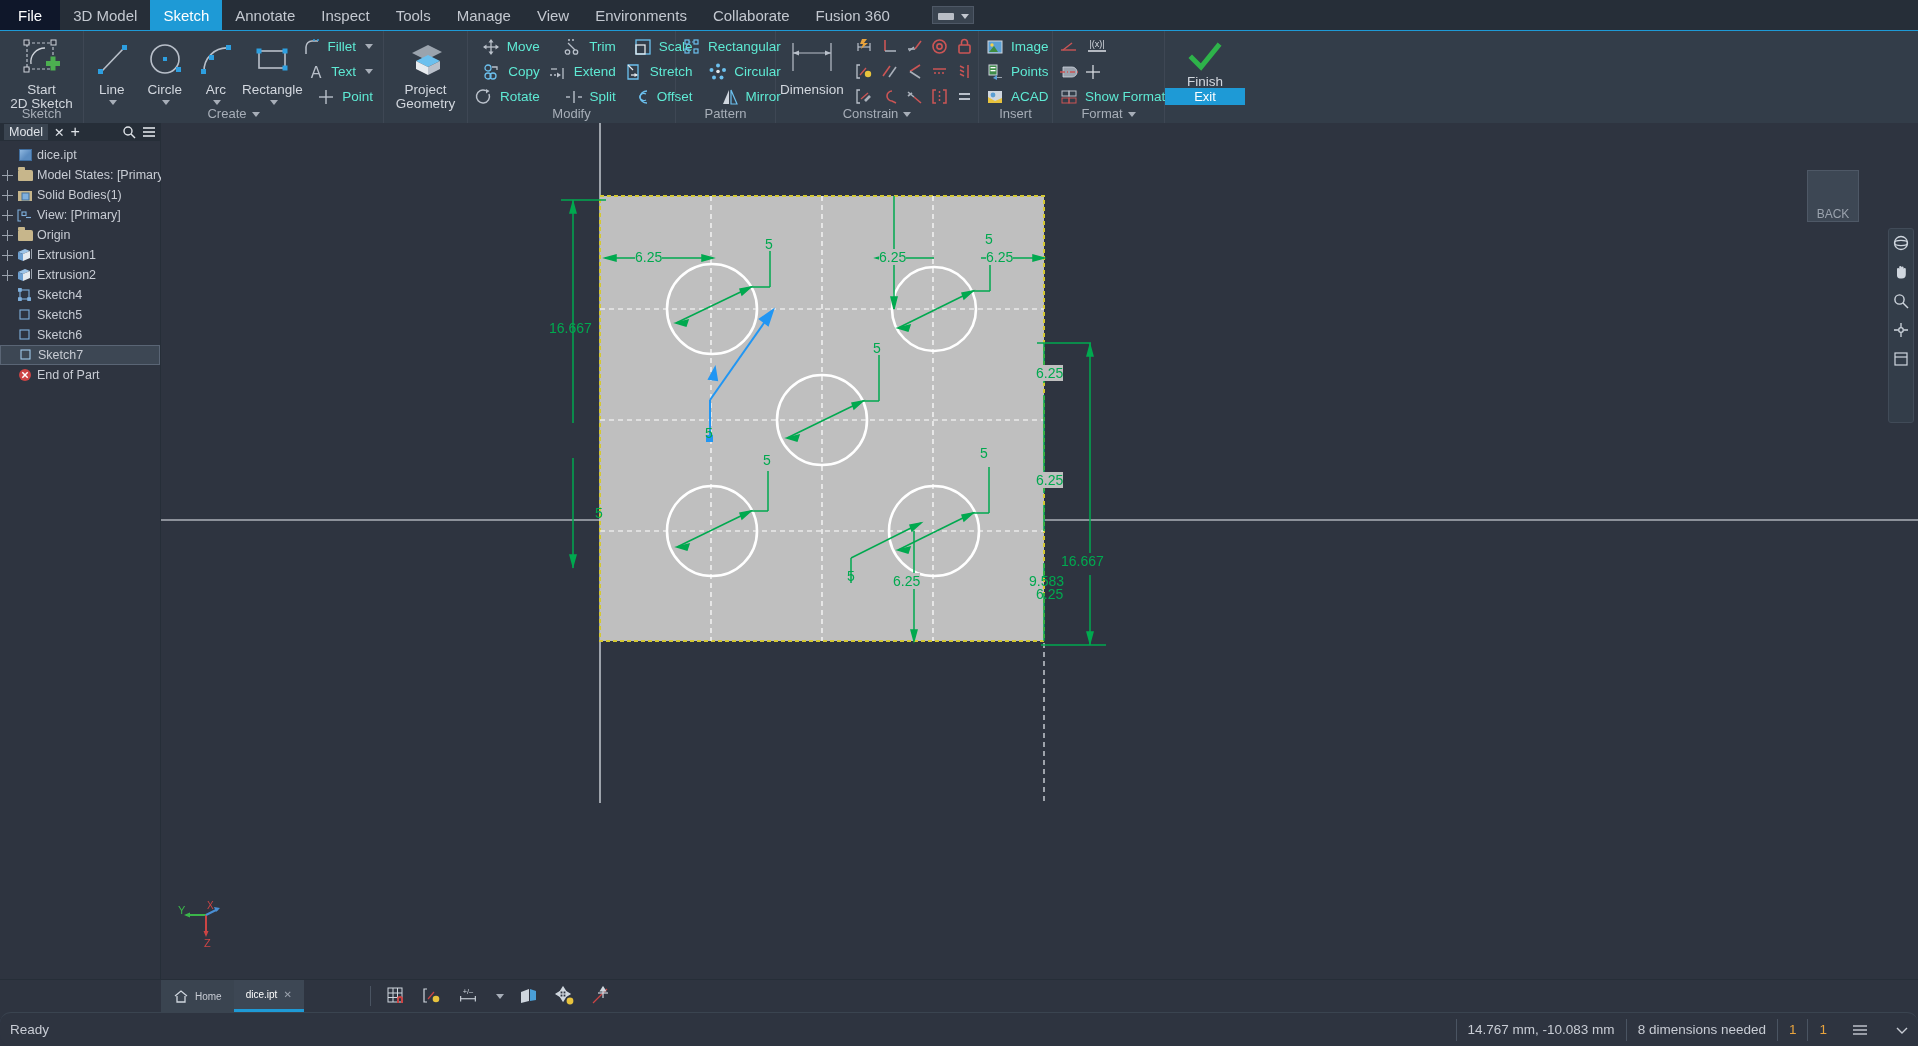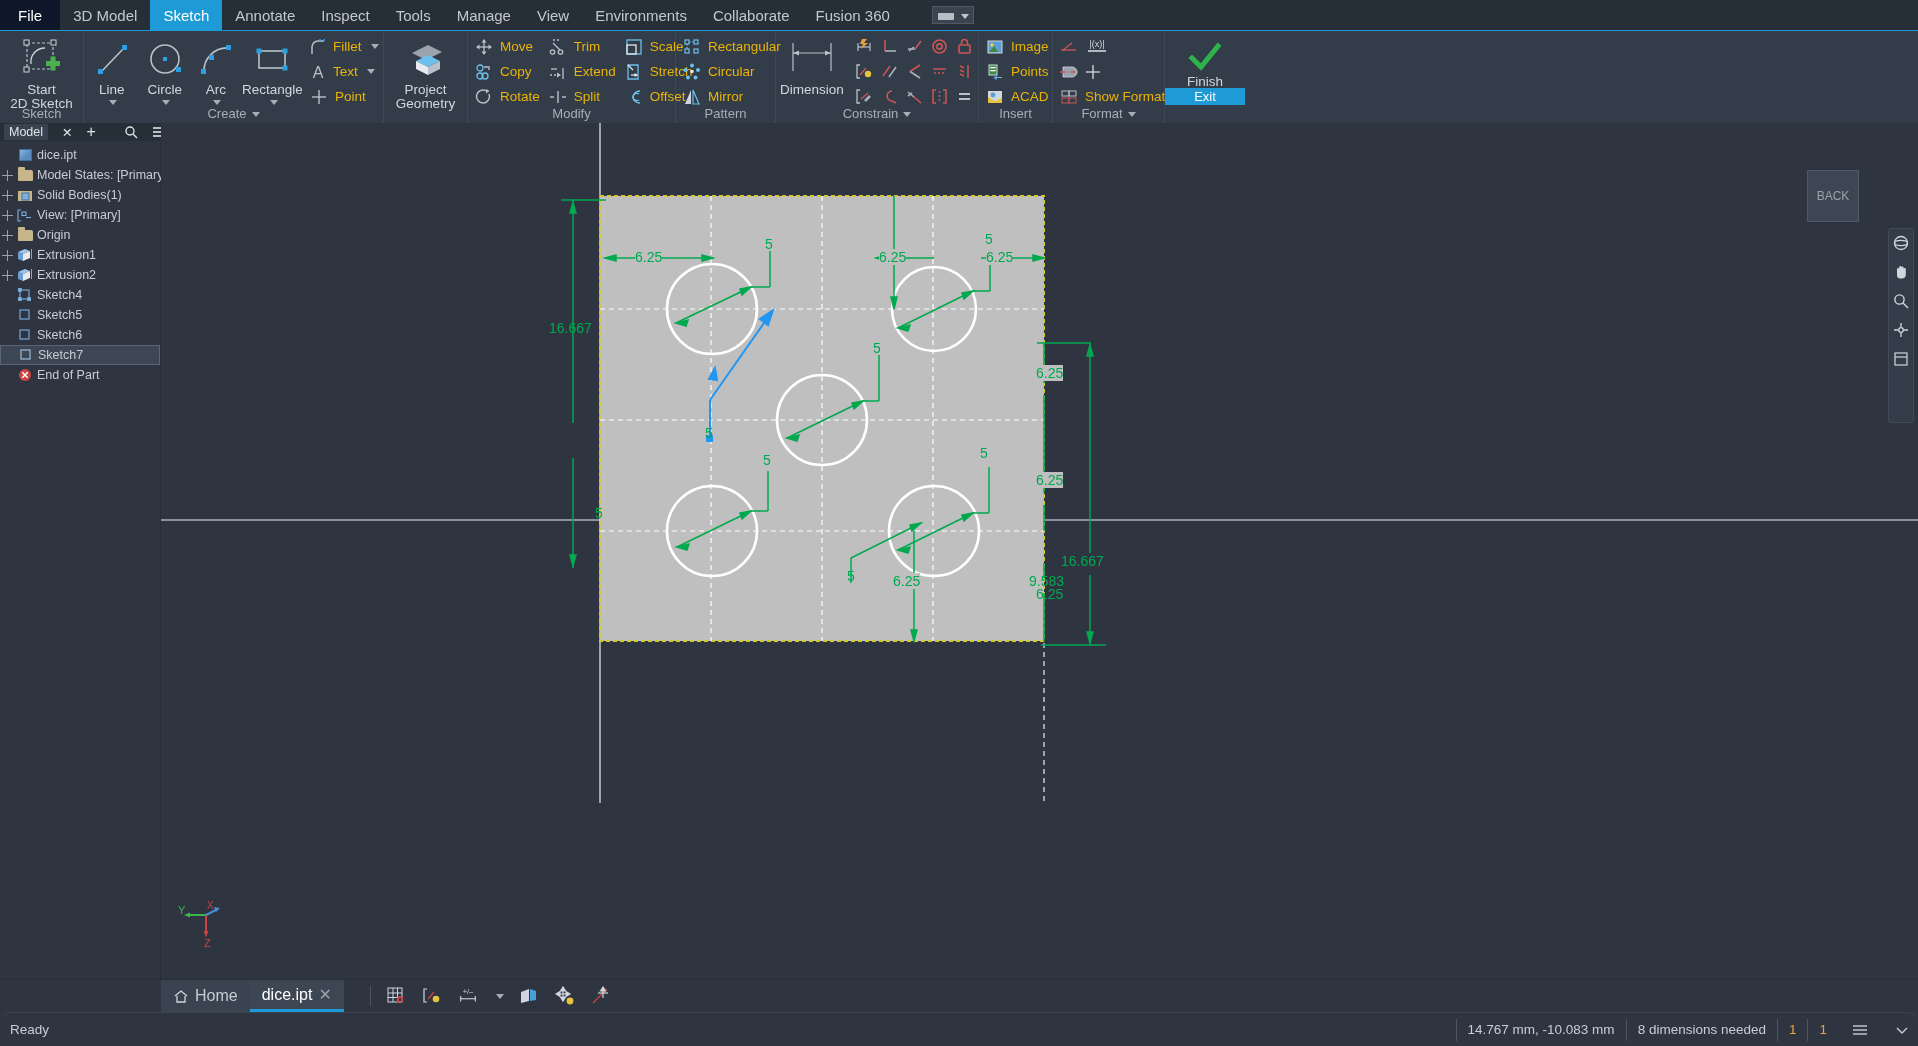--- a/index.html
+++ b/index.html
@@ -64,22 +64,22 @@
     padding-top: 4px; font-size: 13.5px; color: #d2d7de; text-align: center;
     line-height: 14px; cursor: default;
   }
   .bigbtn .lbl { margin-top: 3px; }
   .bigbtn .ico { height: 42px; display: flex; align-items: center; }
 
   
   .col3 { display: flex; flex-direction: column; justify-content: flex-start; }
   .smallrow {
     display: flex; align-items: center; height: 25px;
-    font-size: 13.5px; color: #eab308; padding: 0 6px 0 2px; gap: 6px;
-    white-space: nowrap; cursor: default;
+    font-size: 13.5px; color: #5eead4; padding: 0 6px 0 2px; gap: 6px;
+    white-space: nowrap; cursor: default; justify-content: flex-end;
   }
   .smallrow .ico { width: 20px; height: 20px; display:flex; align-items:center; justify-content:center; }
   .caret-s { border-left:4px solid transparent;border-right:4px solid transparent;border-top:5px solid #a7aeb8; margin-left:3px;}
 
   
   .icogrid { display: grid; grid-template-columns: repeat(5, 25px); grid-auto-rows: 25px; }
   .icogrid .cell { display: flex; align-items: center; justify-content: center; cursor: default; }
 
   .vsplit { width:1px; background:#3e4754; margin: 2px 4px 16px 4px; }
 
@@ -99,21 +99,21 @@
     font-size:14px; color:#aab0ba;
   }
 
   
   .browser {
     position: absolute; top: 123px; left: 0; width: 161px; height: 856px;
     background: #2e3440; border-right: 1px solid #262e38;
   }
   .browser-head {
     height: 18px; display: flex; align-items: center; background: #262e38;
-    font-size: 12.5px; color: #dfe3e8; padding: 0 4px; gap: 14px;
+    font-size: 12.5px; color: #dfe3e8; padding: 0 4px; gap: 6px;
   }
   .browser-head .tabname{ background:#3a4450; padding:1px 5px; }
   .browser-head .spacer{flex:1;}
   .tree { padding-top: 4px; font-size: 12.5px; }
   .trow {
     display: flex; align-items: center; height: 20px; gap: 4px; padding-left: 2px;
     color: #c8ccd4; white-space: nowrap; cursor: default;
   }
   .trow.selected { background: #3d4754; border: 1px solid #5a6575; }
   .trow .plus {
@@ -129,39 +129,39 @@
   .cube{width:13px;height:12px;background:linear-gradient(135deg,#8fb8e0 0%,#5b8cc0 60%);border:1px solid #3f6d9e;}
 
   
   .canvas {
     position: absolute; top: 123px; left: 161px; width: 1757px; height: 856px;
     background: #2e3440; overflow: hidden;
   }
   .navcube {
     position:absolute; right:59px; top:47px; width:52px; height:52px;
     background:#3d4754; border:1px solid #4e5866; color:#9aa2ad;
-    display:flex;align-items:center;justify-content:center;font-size:12px;
+    display:flex;align-items:flex-end;justify-content:center;font-size:12px;
   }
   .navbar {
     position:absolute; right:4px; top:105px; width:26px; height:195px;
     background:#333d49; border:1px solid #414b58; border-radius:3px;
     display:flex; flex-direction:column; align-items:center; padding-top:4px; gap:9px;
   }
   .navbar .nb{width:20px;height:20px;display:flex;align-items:center;justify-content:center;}
 
   
   .triad{position:absolute;left:13px;bottom:32px;width:60px;height:60px;}
 
   
   .doctabs {
     position:absolute; top:979px; left:0; width:1918px; height:33px;
     background:#2e3440; display:flex; align-items:stretch; padding-left:161px;
     border-top:1px solid #262e38;
   }
-  .dtab{display:flex;align-items:center;gap:6px;padding:0 12px;font-size:16px;color:#c8ccd4;cursor:default;}
+  .dtab{display:flex;align-items:center;gap:6px;padding:0 12px;font-size:10px;color:#c8ccd4;cursor:default;}
   .dtab.home{background:#3a4450;}
   .dtab.active{background:#3d4754;color:#ffffff;border-bottom:3px solid #1e9ad6;}
   .stgrp{position:absolute; left:370px; top:985px; display:flex; gap:14px; align-items:center;}
   .stgrp .si{width:22px;height:22px;display:flex;align-items:center;justify-content:center;}
 
   .statusbar {
     position:absolute; top:1012px; left:0; width:1918px; height:34px;
     background:#2e3440; border-top:1px solid #3a4450;
     display:flex; align-items:center; font-size:13.5px; color:#c8ccd4;border-radius:11px;
   }

